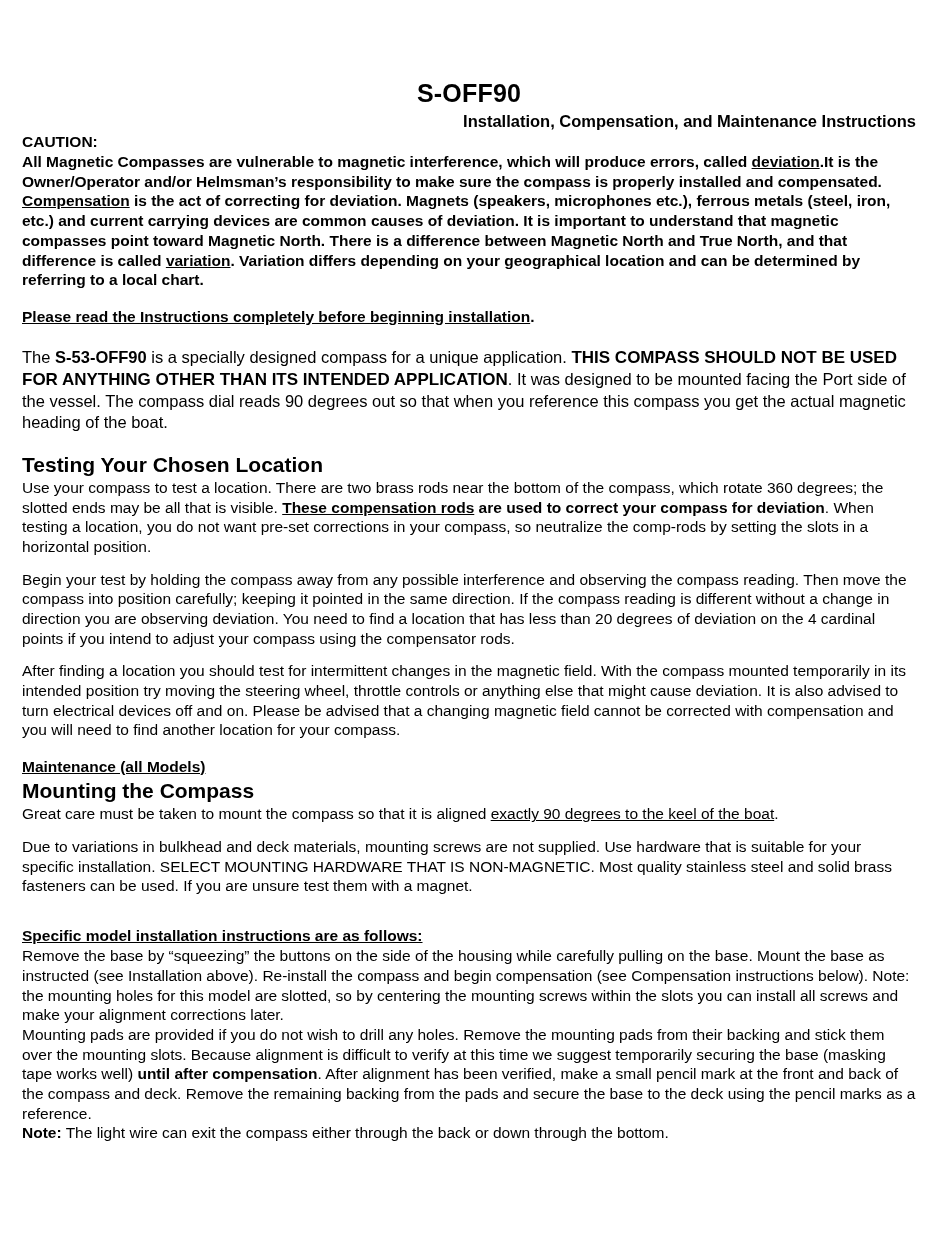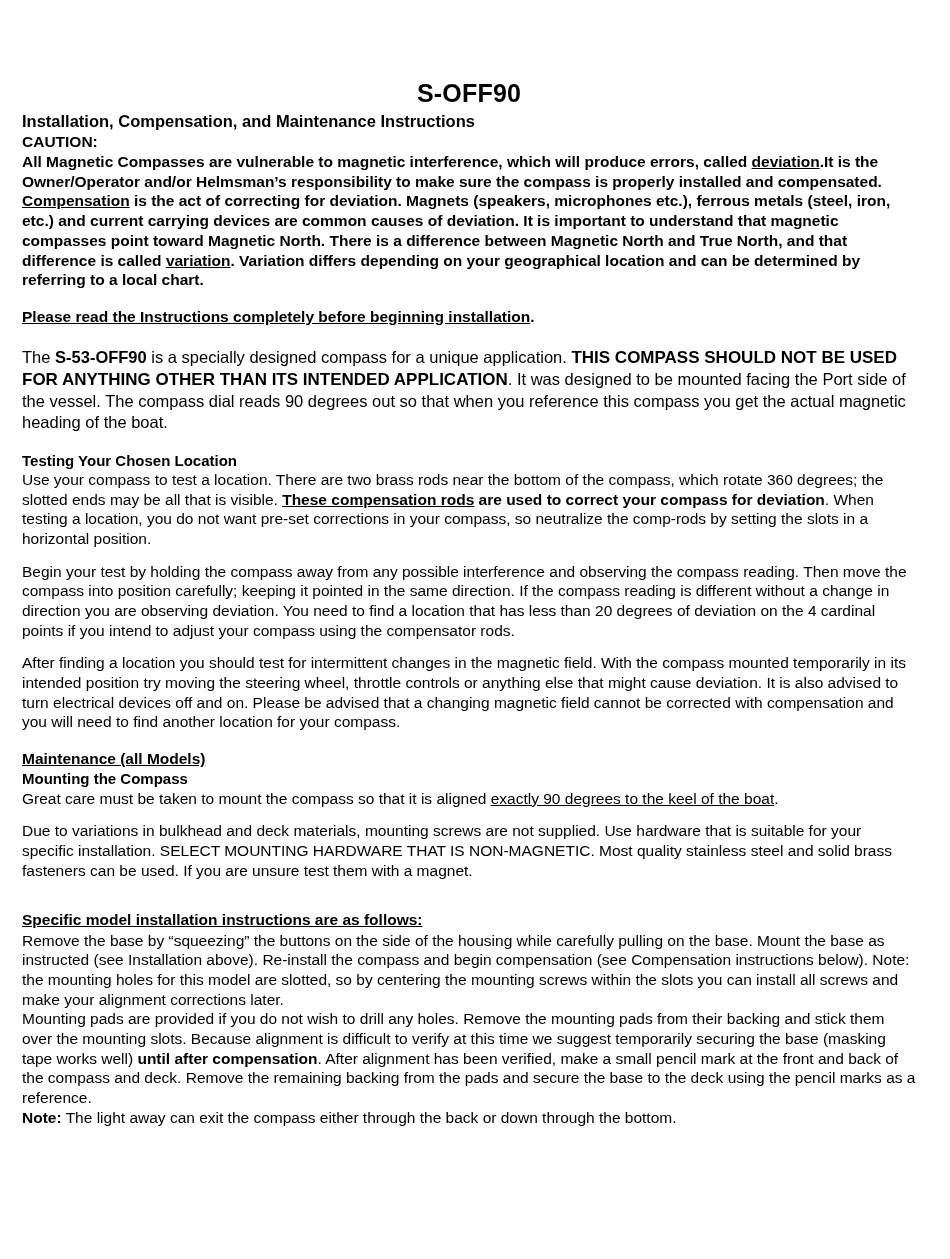--- a/index.html
+++ b/index.html
@@ -23,21 +23,21 @@
   }
   .doc-title {
     text-align: center;
     font-size: 25px;
     font-weight: bold;
     line-height: 1.1;
     margin: 0 0 4px 0;
     letter-spacing: 0.2px;
   }
   .doc-subtitle {
-    text-align: left;
+    text-align: right;
     font-size: 16.5px;
     font-weight: bold;
     line-height: 1.15;
     margin: 0 0 2px 0;
   }
   .doc-origin {
     text-align: center;
     font-size: 15.5px;
     font-weight: normal;
     line-height: 1.15;
@@ -53,21 +53,21 @@
   .bold-block {
     font-weight: bold;
     font-size: 15.5px;
     line-height: 1.27;
   }
   .gap-sm { height: 13px; }
   .gap-md { height: 17px; }
   .gap-lg { height: 20px; }
   .section-head {
     font-weight: bold;
-    font-size: 15px;
+    font-size: 21px;
     line-height: 1.3;
   }
   .section-head-u {
     font-weight: bold;
     font-size: 15.5px;
     line-height: 1.3;
     text-decoration: underline;
   }
   .big-caps {
     font-weight: bold;
@@ -124,15 +124,15 @@
   <p class="body-text">Due to variations in bulkhead and deck materials, mounting screws are not supplied.  Use hardware that is suitable for your specific installation.  SELECT MOUNTING HARDWARE THAT IS NON-MAGNETIC.  Most quality stainless steel and solid brass fasteners can be used.  If you are unsure test them with a magnet.</p>
 
   <div class="gap-sm"></div>
 
 
   <div class="gap-md"></div>
 
   <div class="section-head-u">Specific model installation instructions are as follows:</div>
   <p class="body-text">Remove the base by “squeezing” the buttons on the side of the housing while carefully pulling on the base.  Mount the base as instructed (see Installation above).  Re-install the compass and begin compensation (see Compensation instructions below).  Note: the mounting holes for this model are slotted, so by centering the mounting screws within the slots you can install all screws and make your alignment corrections later.</p>
   <p class="body-text"><span>Mounting pads are provided if you do not wish to drill any holes.  Remove the mounting pads from their backing and stick them over the mounting slots.  Because alignment is difficult to verify at this time we suggest temporarily securing the base (masking tape works well) </span><span class="bold">until after compensation</span><span>.  After alignment has been verified, make a small pencil mark at the front and back of the compass and deck.  Remove the remaining backing from the pads and secure the base to the deck using the pencil marks as a reference.</span></p>
-  <p class="body-text"><span class="bold">Note:</span><span> The light away can exit the compass either through the back or down through the bottom.</span></p>
+  <p class="body-text"><span class="bold">Note:</span><span> The light wire can exit the compass either through the back or down through the bottom.</span></p>
 
 </div>
 
 </body></html>

